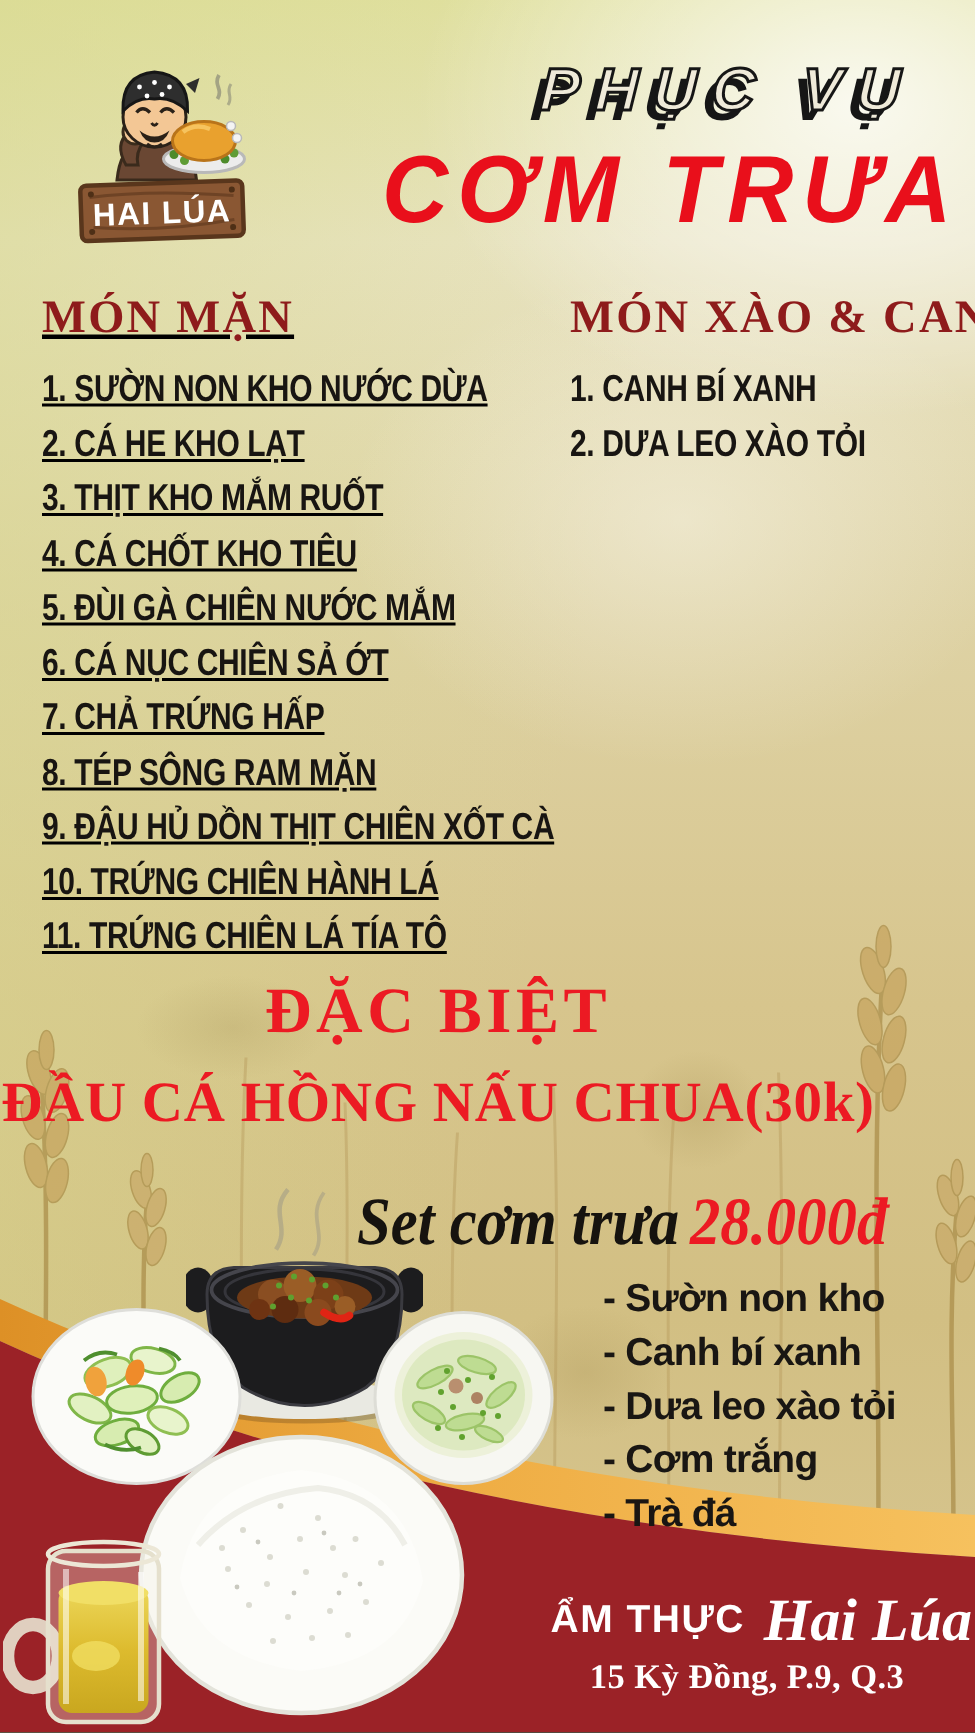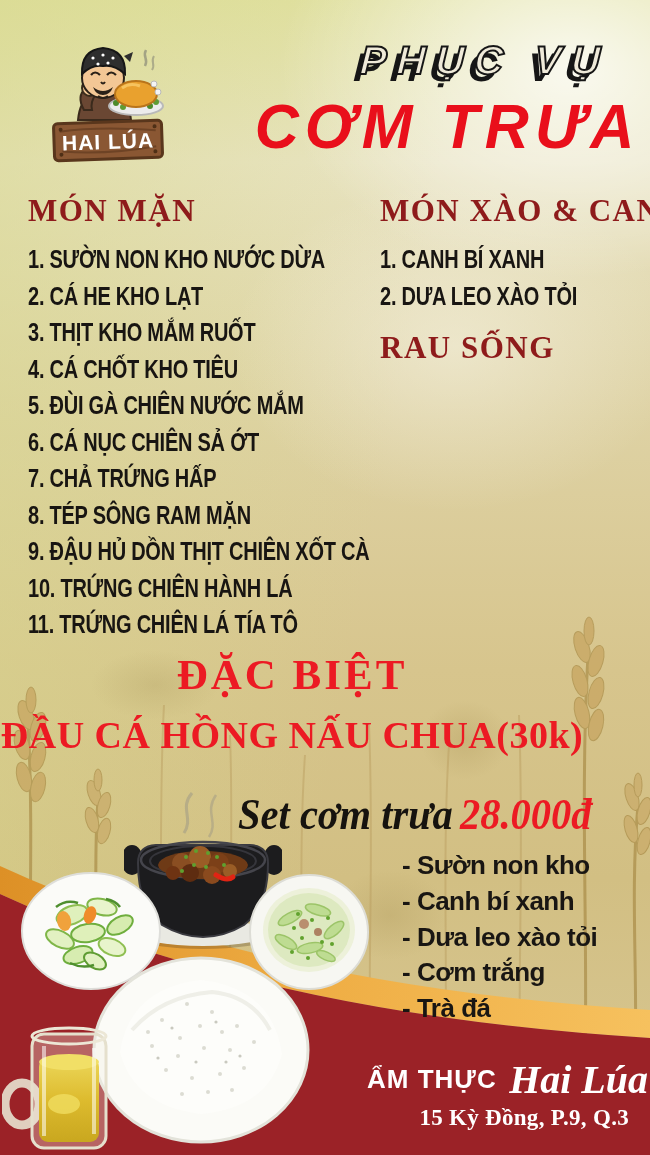--- a/index.html
+++ b/index.html
@@ -29,21 +29,21 @@
     transform:skewX(-3deg);white-space:nowrap;
   }
   .title{
     left:245px;top:90px;width:405px;text-align:center;
     font-style:italic;font-weight:900;font-size:61px;letter-spacing:6px;
     color:#e90f1b;white-space:nowrap;transform:scaleY(1.04);transform-origin:left top;
   }
 
   
   .col{top:194px;}
-  .col-left{left:28px;width:360px;}
+  .col-left{left:28px;width:360px;text-decoration:underline;}
   .col-right{left:380px;width:268px;}
   .col-heading{
     font-family:"Liberation Serif",serif;font-weight:700;font-size:31px;
     color:#8e1b1b;letter-spacing:1.5px;line-height:1.1;margin-bottom:13px;white-space:nowrap;
   }
   .col-heading.second{margin-top:17px;}
   .menu-item{
     font-weight:700;font-size:25px;color:#181512;line-height:36.5px;
     letter-spacing:-.3px;white-space:nowrap;transform:scaleX(.8);transform-origin:0 50%;
   }
@@ -66,21 +66,21 @@
     color:#16130f;transform:scaleX(.9);transform-origin:0 50%;
   }
   .set-price{color:#ec1a23;margin-left:8px;}
   .set-items{left:402px;top:848px;width:250px;}
   .set-item{
     font-weight:700;font-size:26px;color:#191613;line-height:35.8px;
     letter-spacing:-.5px;white-space:nowrap;
   }
 
   
-  .footer{left:367px;top:1056px;width:262px;text-align:right;color:#fff;}
+  .footer{left:367px;top:1056px;width:262px;text-align:center;color:#fff;}
   .footer-line1{white-space:nowrap;}
   .footer-label{font-weight:700;font-size:26px;letter-spacing:1px;vertical-align:middle;}
   .footer-brand{
     font-family:"Liberation Serif",serif;font-style:italic;font-weight:700;font-size:40px;
     margin-left:8px;vertical-align:middle;
   }
   .footer-address{
     font-family:Liberation Serif, serif;font-weight:700;font-size:23px;margin-top:2px;
     letter-spacing:.3px;white-space:nowrap;
   }
@@ -214,21 +214,20 @@
         <div class="menu-item">11. TRỨNG CHIÊN LÁ TÍA TÔ</div>
       </div>
   </div>
 
   <div class="layer col col-right">
     <div class="col-heading">MÓN XÀO &amp; CANH</div>
     <div>
         <div class="menu-item">1. CANH BÍ XANH</div>
         <div class="menu-item">2. DƯA LEO XÀO TỎI</div>
       </div>
-    <div class="col-heading second">RAU SỐNG</div>
   </div>
 
   <div class="layer special">
     <div class="special-heading">ĐẶC BIỆT</div>
     <div class="special-detail">ĐẦU CÁ HỒNG NẤU CHUA(30k)</div>
   </div>
 
   <svg class="layer" style="left:124px;top:785px;" width="158" height="168" viewBox="0 0 158 168">
     <path d="M60,48 C70,33 55,23 68,8" stroke="#9a9585" stroke-width="3" fill="none" opacity=".5"></path>
     <path d="M85,52 C95,37 80,27 92,10" stroke="#9a9585" stroke-width="2.5" fill="none" opacity=".45"></path>

